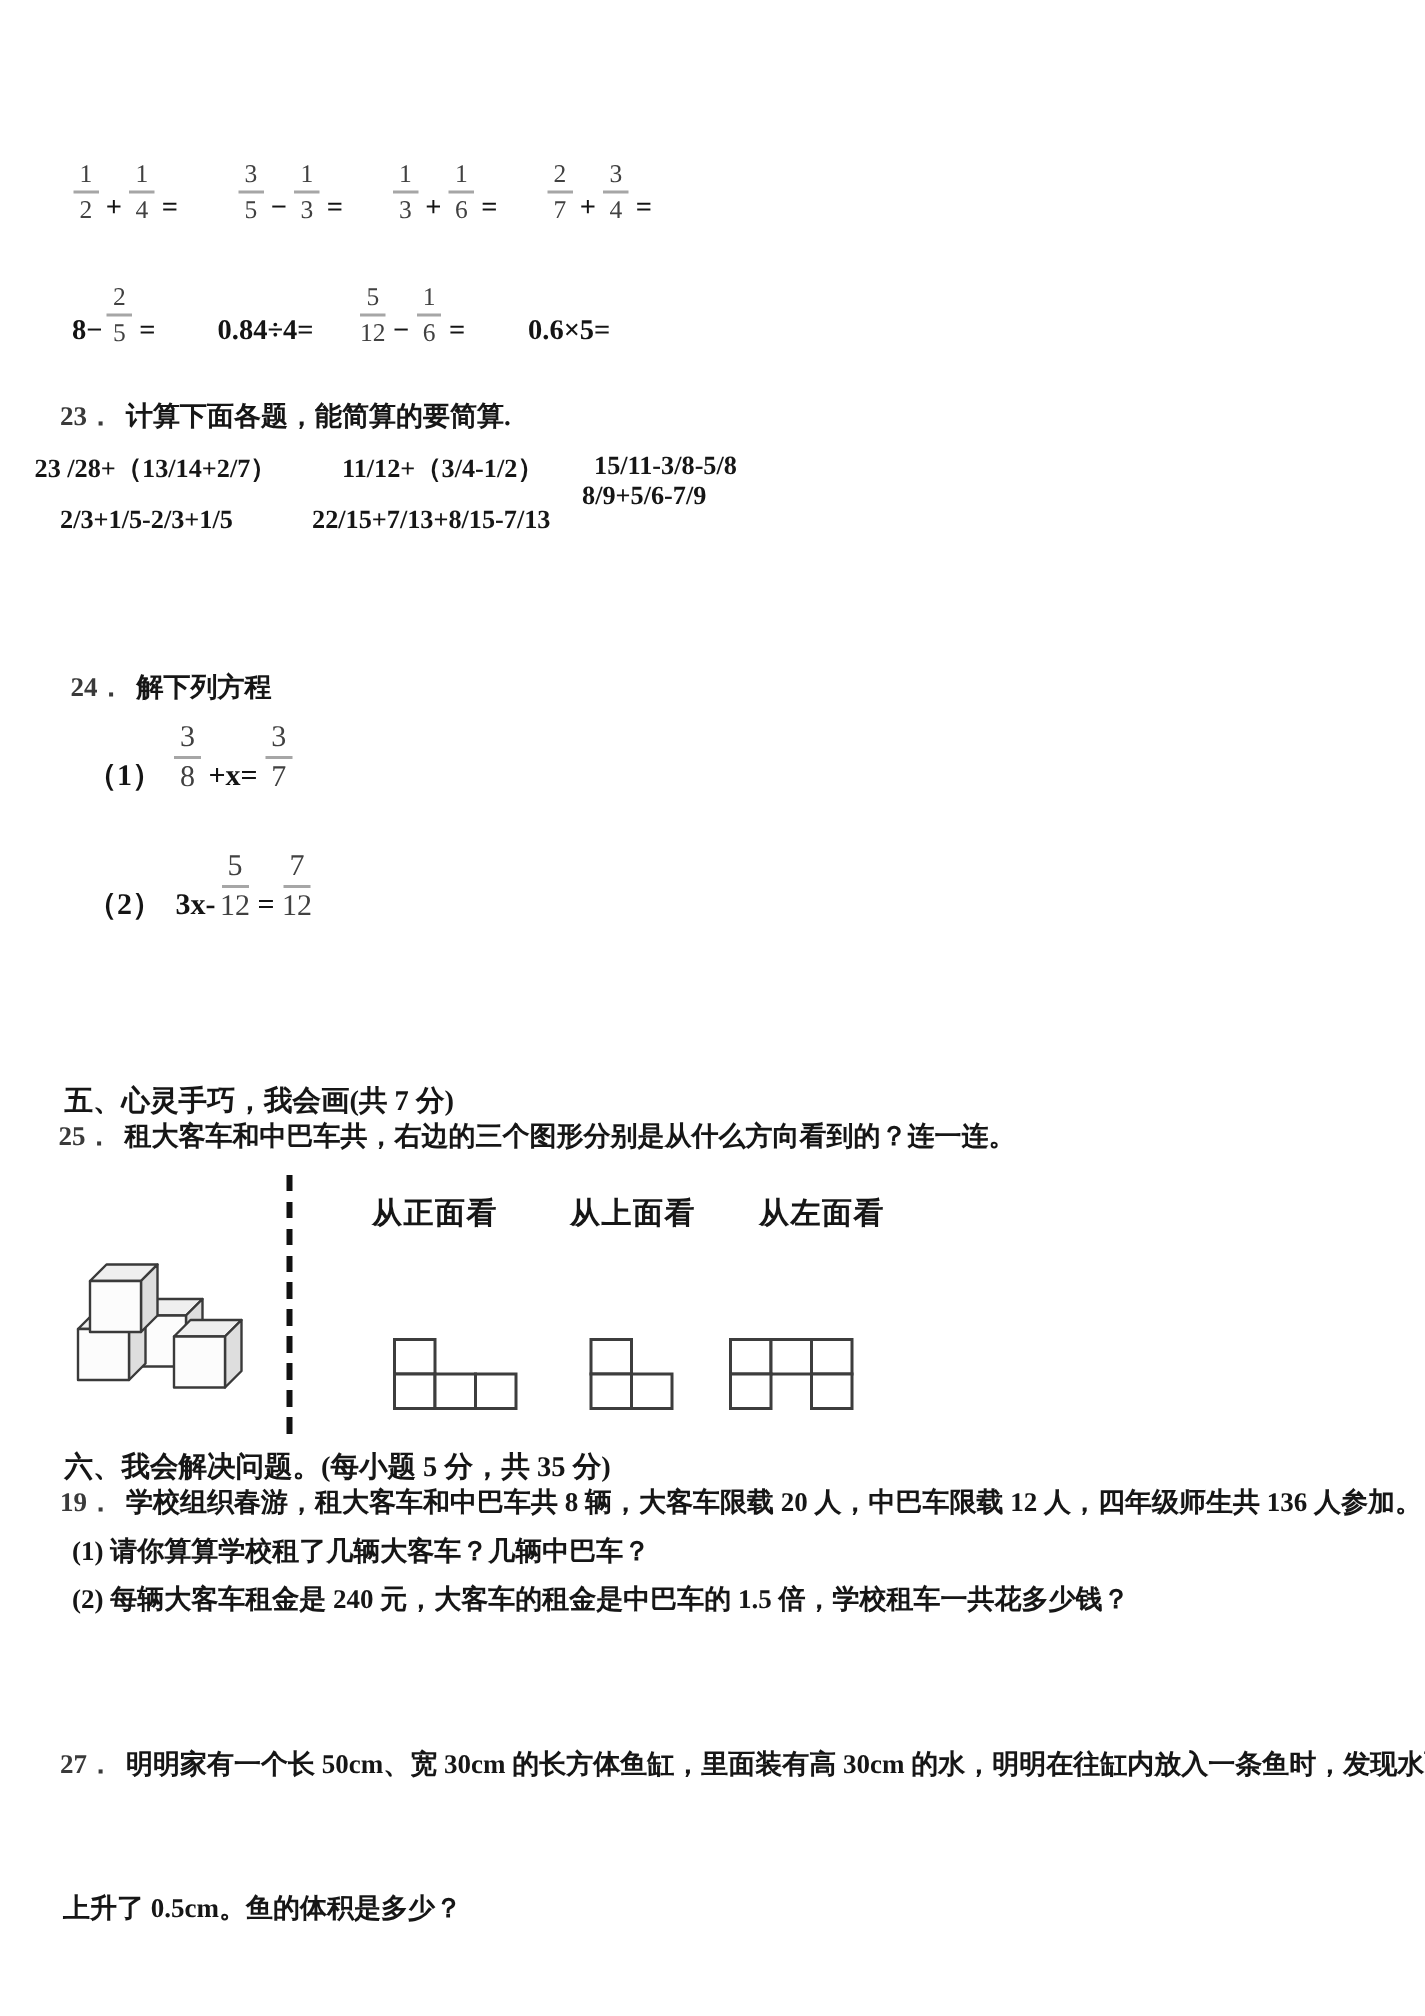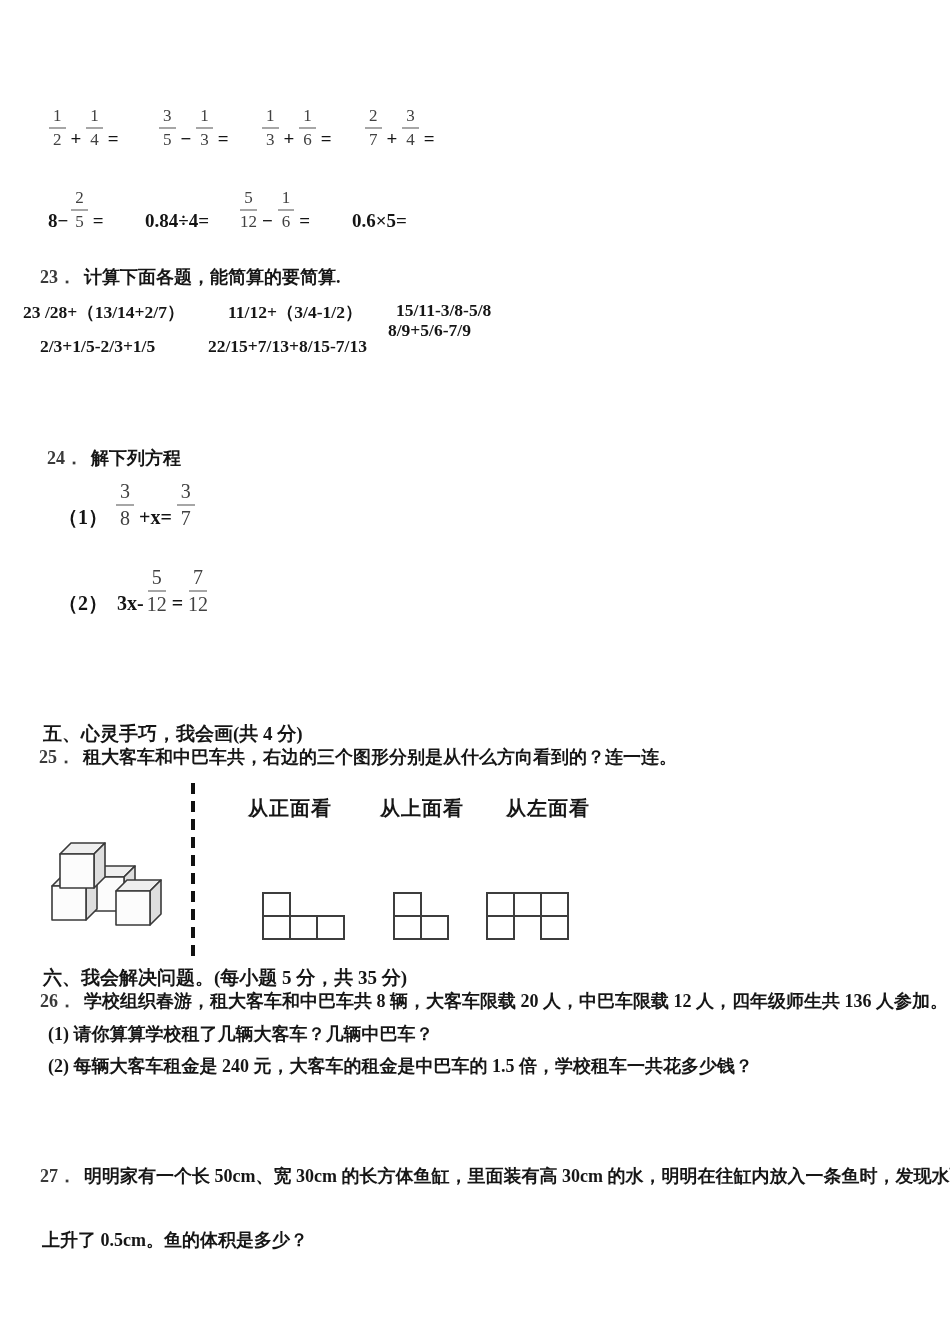--- a/index.html
+++ b/index.html
@@ -156,21 +156,21 @@
         <span class="fnum">5</span>
         <span class="fden">12</span>
       </span>
     <span class="op">=</span>
     <span class="frac big">
         <span class="fnum">7</span>
         <span class="fden">12</span>
       </span>
   </span>
 
-  <div class="line heading" style="left:43px;top:721px;">五、心灵手巧，我会画(共 4 分)</div>
+  <div class="line heading" style="left:43px;top:721px;">五、心灵手巧，我会画(共 7 分)</div>
   <div class="line" style="left:39px;top:745px;">
     <span class="qnum">25．</span><span class="btext">租大客车和中巴车共，右边的三个图形分别是从什么方向看到的？连一连。</span>
   </div>
 
   <div class="dashline"></div>
 
   <span class="viewlabel" style="left:248px;top:795px;">从正面看</span>
   <span class="viewlabel" style="left:380px;top:795px;">从上面看</span>
   <span class="viewlabel" style="left:506px;top:795px;">从左面看</span>
 
@@ -203,23 +203,23 @@
       <rect x="181" y="36" width="27" height="23"></rect>
       <rect x="247" y="13" width="27" height="23"></rect>
       <rect x="274" y="13" width="27" height="23"></rect>
       <rect x="301" y="13" width="27" height="23"></rect>
       <rect x="247" y="36" width="27" height="23"></rect>
       <rect x="301" y="36" width="27" height="23"></rect>
     </svg>
 
   <div class="line heading" style="left:43px;top:965px;">六、我会解决问题。(每小题 5 分，共 35 分)</div>
   <div class="line" style="left:40px;top:989px;">
-    <span class="qnum">26．</span><span class="btext">学校组织春游，租大客车和中巴车共 8 辆，大客车限载 20 人，中巴车限载 12 人，四年级师生共 136 人参加。</span>
+    <span class="qnum">19．</span><span class="btext">学校组织春游，租大客车和中巴车共 8 辆，大客车限载 20 人，中巴车限载 12 人，四年级师生共 136 人参加。</span>
   </div>
   <div class="line btext" style="left:48px;top:1022px;">(1) 请你算算学校租了几辆大客车？几辆中巴车？</div>
   <div class="line btext" style="left:48px;top:1054px;">(2) 每辆大客车租金是 240 元，大客车的租金是中巴车的 1.5 倍，学校租车一共花多少钱？</div>
 
   <div class="line" style="left:40px;top:1164px;">
     <span class="qnum">27．</span><span class="btext">明明家有一个长 50cm、宽 30cm 的长方体鱼缸，里面装有高 30cm 的水，明明在往缸内放入一条鱼时，发现水面</span>
   </div>
-  <div class="line btext" style="left:42px;top:1228px;">上升了 0.5cm。鱼的体积是多少？</div>
+  <div class="line btext" style="left:42px;top:1260px;">上升了 0.5cm。鱼的体积是多少？</div>
 
 </div>
 
 </body></html>

